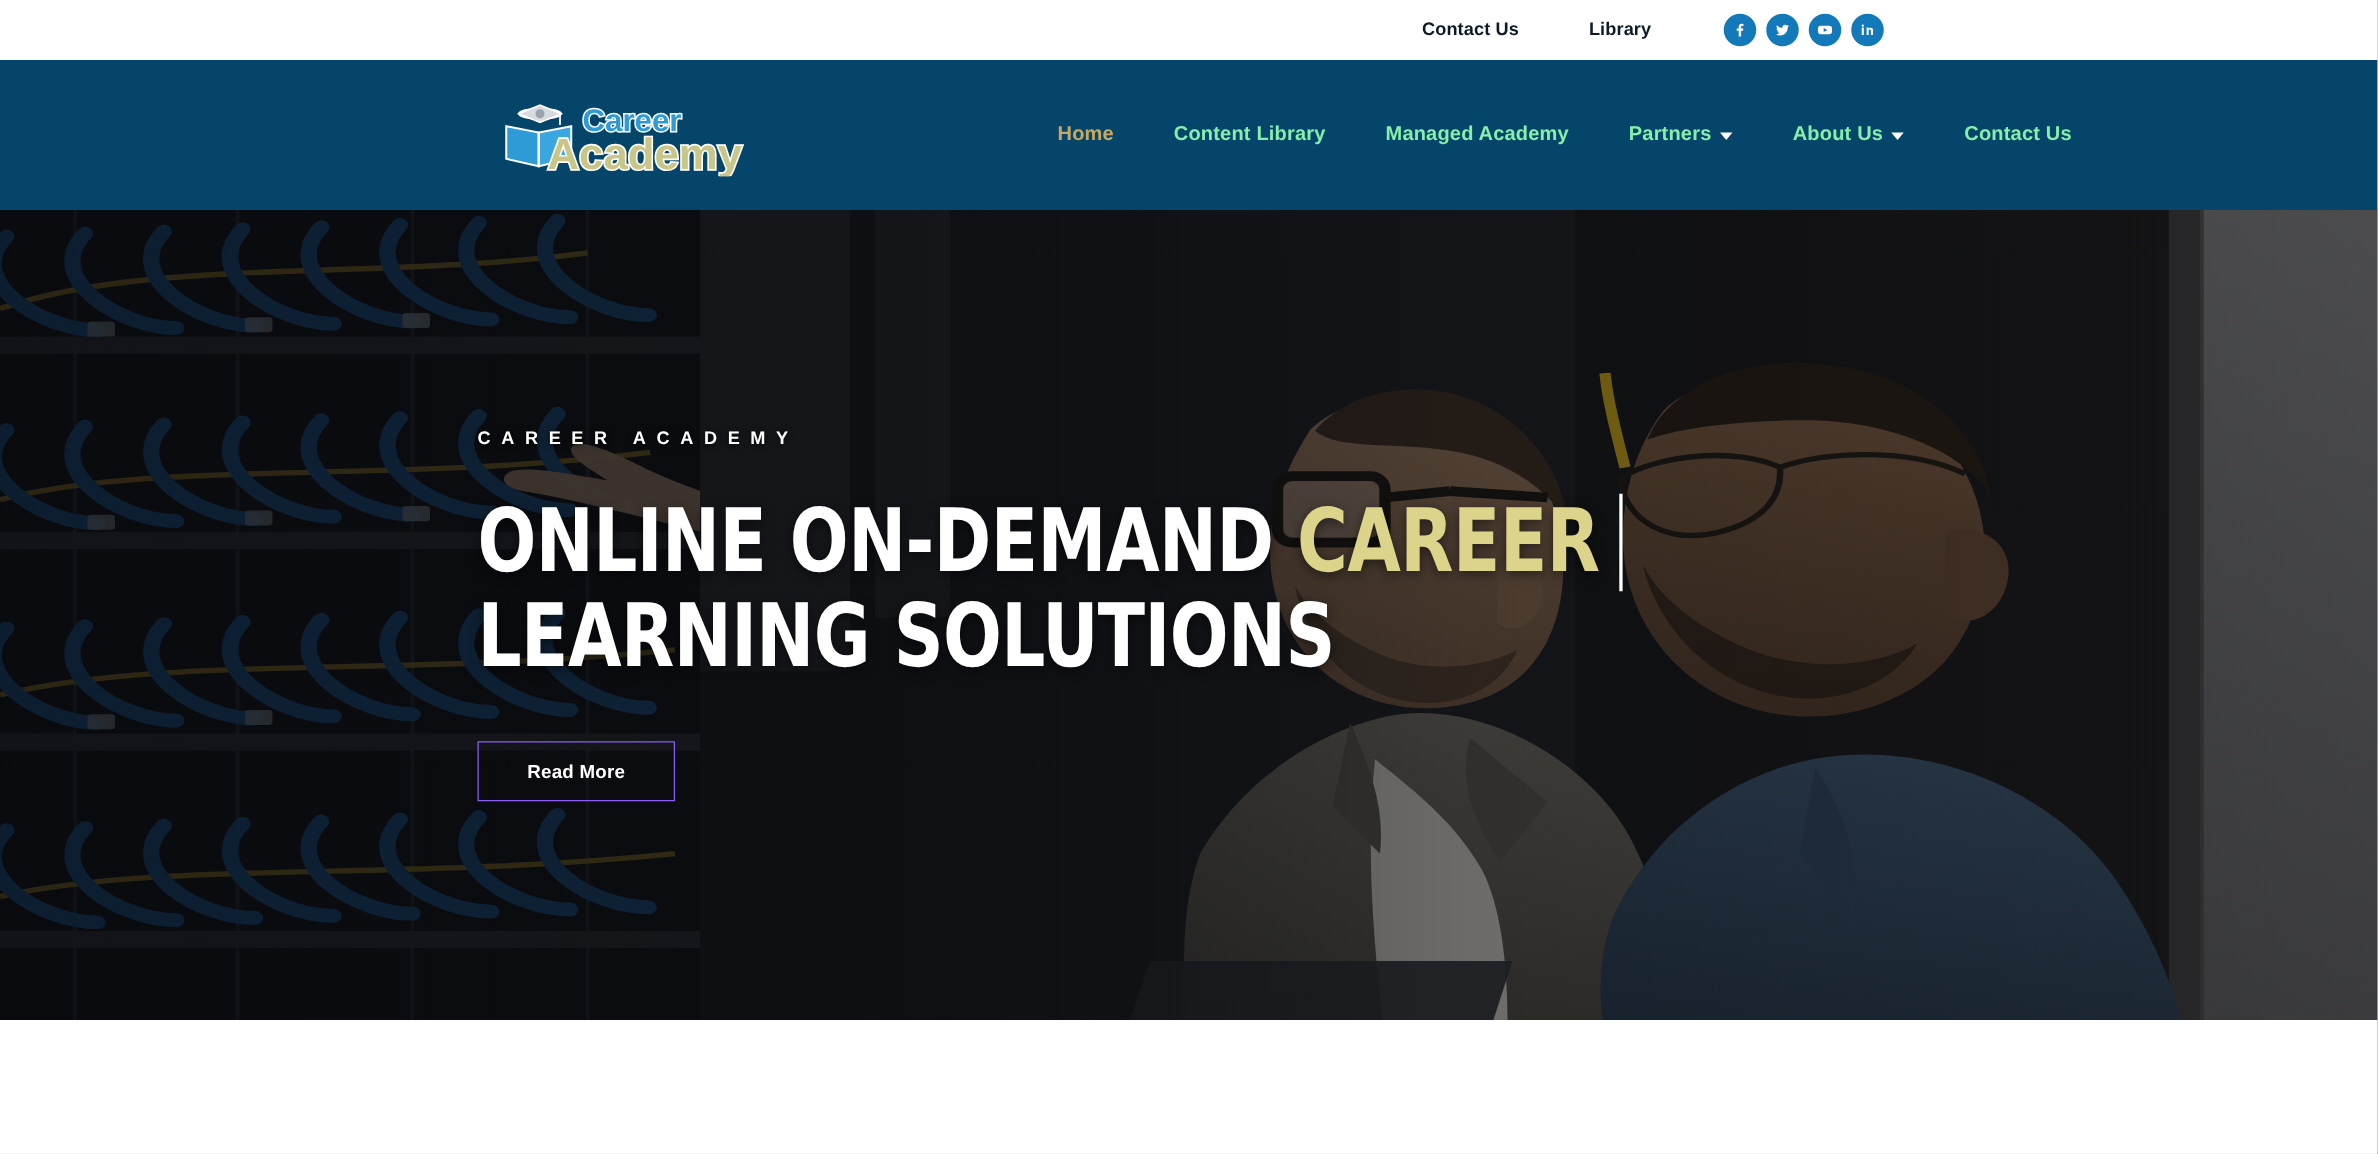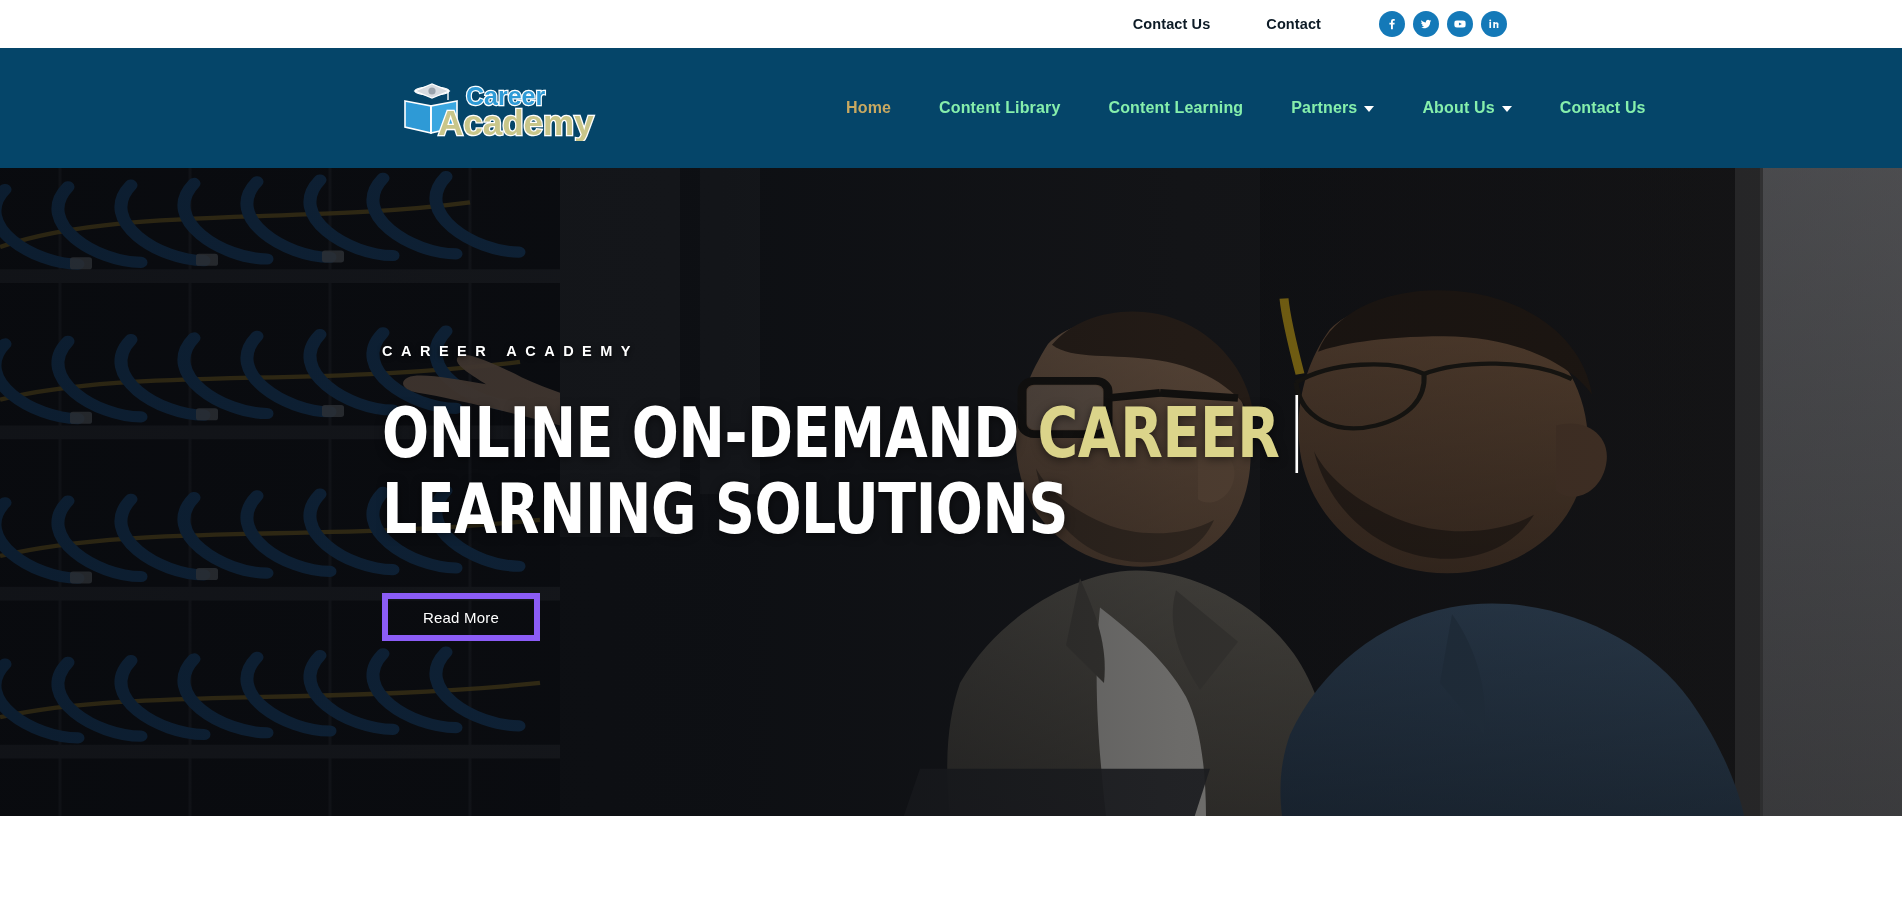--- a/index.html
+++ b/index.html
@@ -86,33 +86,33 @@
     display:inline-block; width:3px; height:78px; background:#ffffff;
     vertical-align:-16px; margin-left:18px;
   }
   .hero-para {
     margin-top:44px; max-width:790px;
     font-size:16.5px; line-height:2.0; color:#cfd3d6; font-weight:400;
     text-shadow:0 1px 6px rgba(0,0,0,.8);
   }
   .btn-read {
     margin-top:48px; width:158px; height:48px;
-    border:6px solid #8b5cf6; background:transparent;
-    color:#ffffff; font-size:15px; font-weight:400;
+    border:1px solid #8b5cf6; background:transparent;
+    color:#ffffff; font-size:15px; font-weight:700;
     display:flex; align-items:center; justify-content:center;
     cursor:pointer; letter-spacing:.2px;
   }
 </style>
 </head>
 <body>
 
 <div class="topbar">
   <div class="topbar-links">
     <a class="topbar-link">Contact Us</a>
-    <a class="topbar-link">Contact</a>
+    <a class="topbar-link">Library</a>
   </div>
   <div class="socials">
     <a class="social">
       <svg viewBox="0 0 24 24">
           <path d="M13.5 21v-8h2.7l.4-3.1h-3.1V7.9c0-.9.25-1.5 1.55-1.5h1.65V3.6c-.29-.04-1.27-.12-2.41-.12-2.39 0-4.02 1.46-4.02 4.13v2.29H7.5V13h2.77v8h3.23z"></path>
         </svg>
     </a>
     <a class="social">
       <svg viewBox="0 0 24 24">
           <path d="M21 6.5c-.66.3-1.37.5-2.12.59.76-.46 1.35-1.18 1.62-2.04-.71.42-1.5.73-2.34.9A3.68 3.68 0 0 0 15.47 4.8c-2.03 0-3.68 1.65-3.68 3.68 0 .29.03.57.1.84-3.06-.15-5.77-1.62-7.59-3.85a3.66 3.66 0 0 0-.5 1.85c0 1.28.65 2.4 1.64 3.06a3.65 3.65 0 0 1-1.67-.46v.05c0 1.78 1.27 3.27 2.95 3.61a3.7 3.7 0 0 1-1.66.06 3.69 3.69 0 0 0 3.44 2.56A7.4 7.4 0 0 1 3 17.73a10.42 10.42 0 0 0 5.66 1.66c6.79 0 10.5-5.62 10.5-10.5v-.48c.72-.52 1.35-1.17 1.84-1.91z"></path>
@@ -150,21 +150,21 @@
   </div>
 
   <div class="nav">
     <div class="nav-item active">
       <span>Home</span>
     </div>
     <div class="nav-item">
       <span>Content Library</span>
     </div>
     <div class="nav-item">
-      <span>Content Learning</span>
+      <span>Managed Academy</span>
     </div>
     <div class="nav-item">
       <span>Partners</span>
       <i class="caret"></i>
     </div>
     <div class="nav-item">
       <span>About Us</span>
       <i class="caret"></i>
     </div>
     <div class="nav-item">

